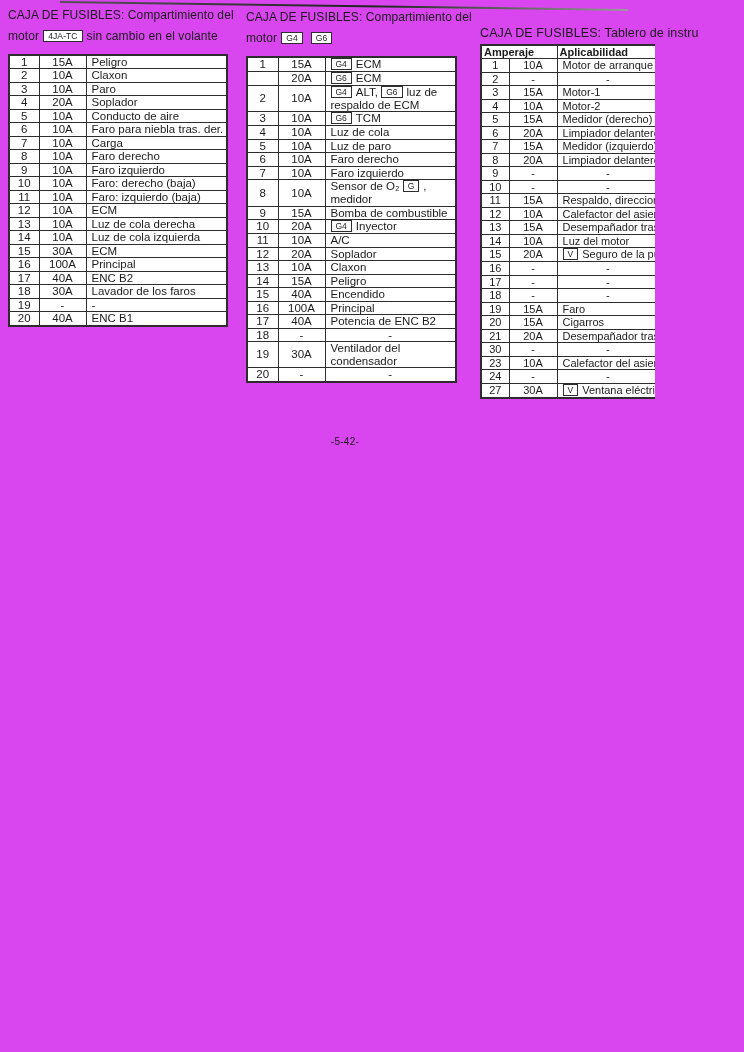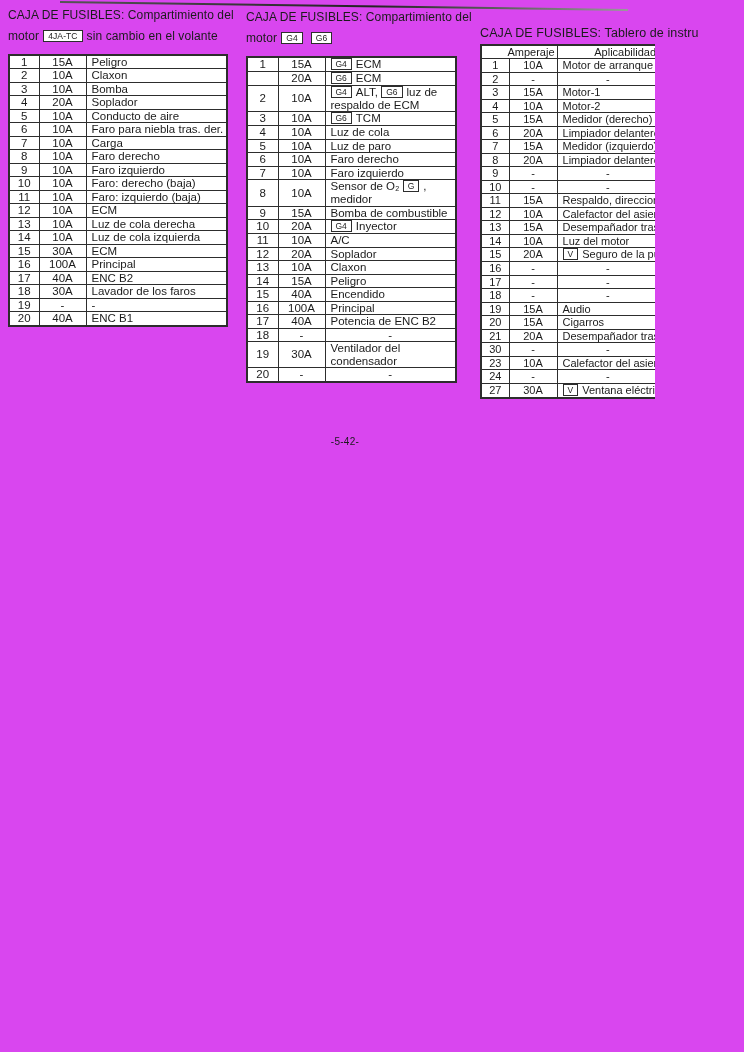--- a/index.html
+++ b/index.html
@@ -24,21 +24,21 @@
   table.fuse td{
     border:1px solid #2d2d2d;
     font-size:11.5px;line-height:12.5px;
     padding:0 2px;height:12px;vertical-align:middle;
     overflow:visible;
   }
   .c-num{text-align:center;}
   .c-amp{text-align:center;}
   .c-desc{text-align:left;padding-left:5px !important;}
   .c-desc.ctr{text-align:center;padding-left:2px !important;}
-  td.hdr{text-align:right;font-size:11.5px;}
+  td.hdr{text-align:left;font-size:11.5px;font-weight:bold;}
   .badge{
     display:inline-block;border:1px solid #2d2d2d;
     font-size:8.5px;line-height:10px;padding:0 4px;
     margin:0 4px 0 0;position:relative;top:-1px;background:#fff;
     white-space:nowrap;
   }
   .tbl-title .badge{margin:8px 4px;}
   
   .clip{overflow:hidden;width:175px;}
   #tbl-instrument{width:178px;}
@@ -75,21 +75,21 @@
             <td class="c-desc"><span>Peligro</span></td>
           </tr>
           <tr>
             <td class="c-num">2</td>
             <td class="c-amp">10A</td>
             <td class="c-desc"><span>Claxon</span></td>
           </tr>
           <tr>
             <td class="c-num">3</td>
             <td class="c-amp">10A</td>
-            <td class="c-desc"><span>Bomba</span></td>
+            <td class="c-desc"><span>Paro</span></td>
           </tr>
           <tr>
             <td class="c-num">4</td>
             <td class="c-amp">20A</td>
             <td class="c-desc"><span>Soplador</span></td>
           </tr>
           <tr>
             <td class="c-num">5</td>
             <td class="c-amp">10A</td>
             <td class="c-desc"><span>Conducto de aire</span></td>
@@ -394,21 +394,21 @@
               <td class="c-desc ctr"><span>-</span></td>
             </tr>
             <tr>
               <td class="c-num">18</td>
               <td class="c-amp">-</td>
               <td class="c-desc ctr"><span>-</span></td>
             </tr>
             <tr>
               <td class="c-num">19</td>
               <td class="c-amp">15A</td>
-              <td class="c-desc"><span>Audio</span></td>
+              <td class="c-desc"><span>Faro</span></td>
             </tr>
             <tr>
               <td class="c-num">20</td>
               <td class="c-amp">15A</td>
               <td class="c-desc"><span>Cigarros</span></td>
             </tr>
             <tr>
               <td class="c-num">21</td>
               <td class="c-amp">20A</td>
               <td class="c-desc"><span>Desempañador traser</span></td>

